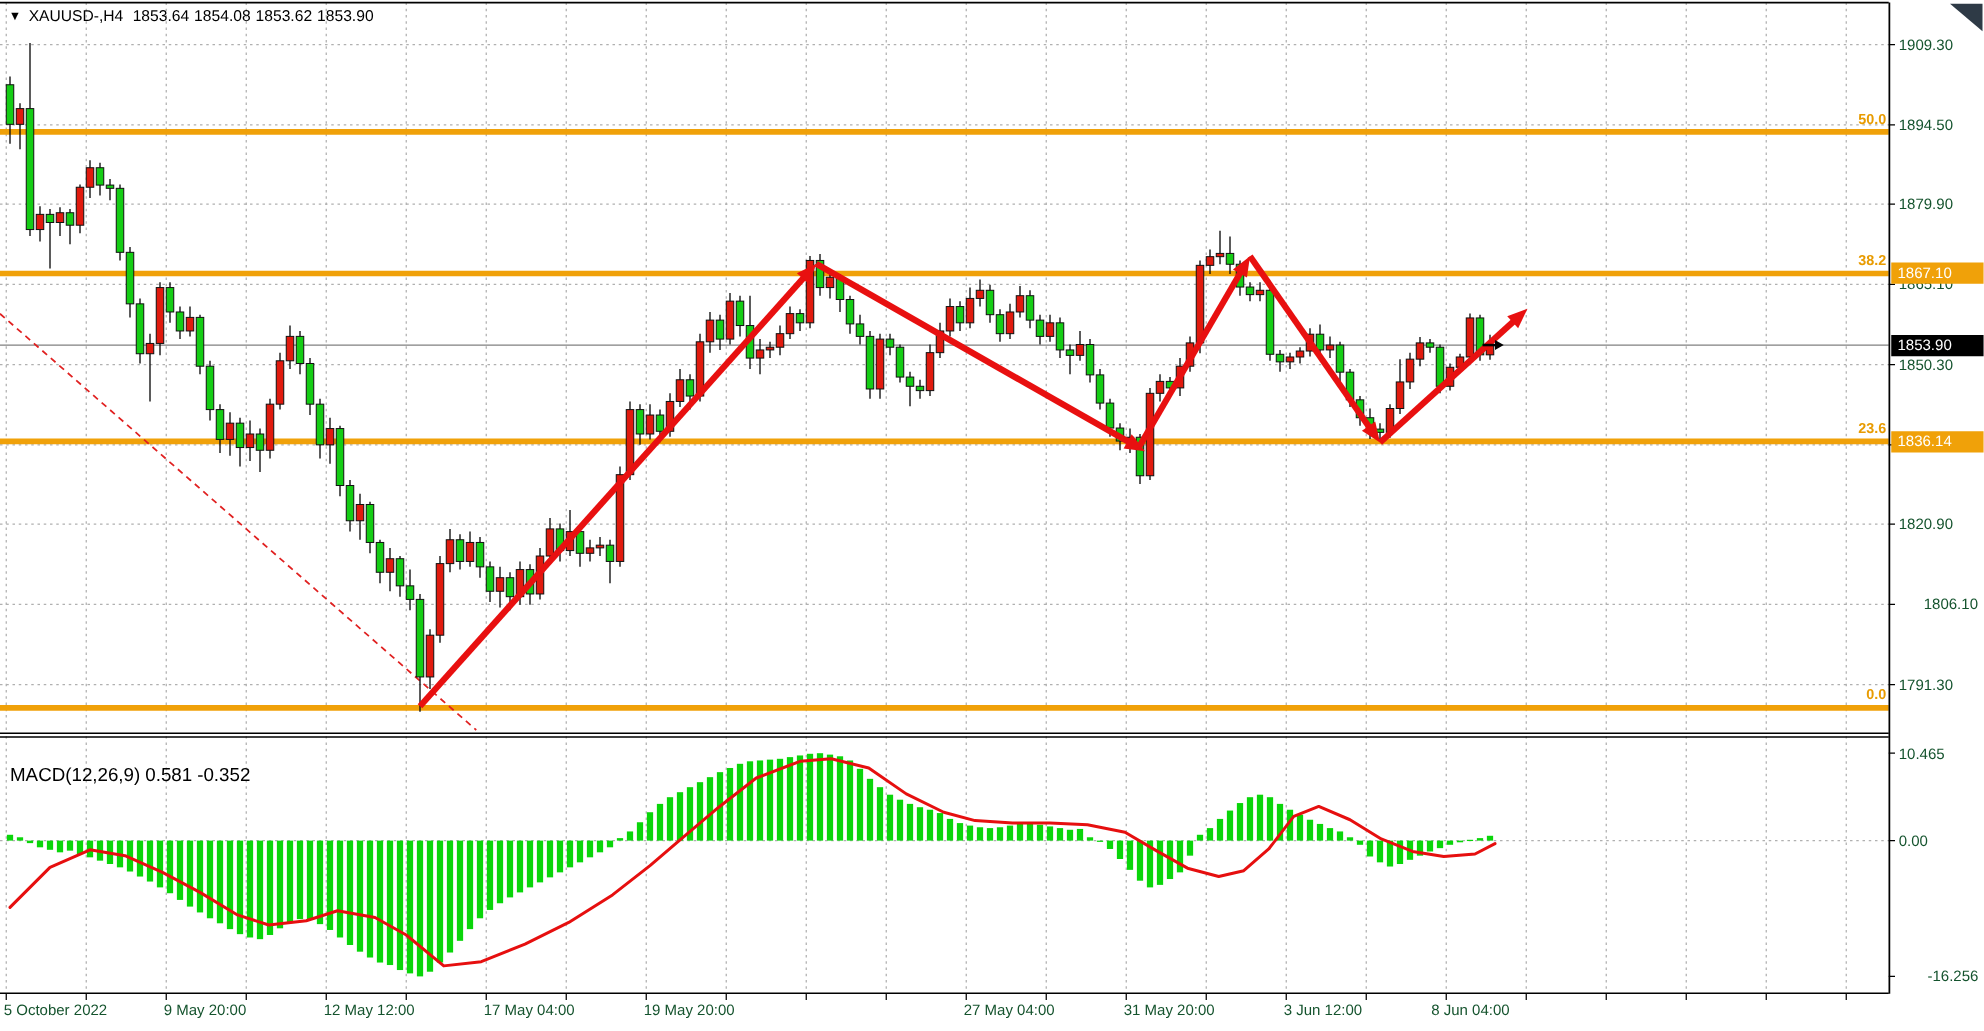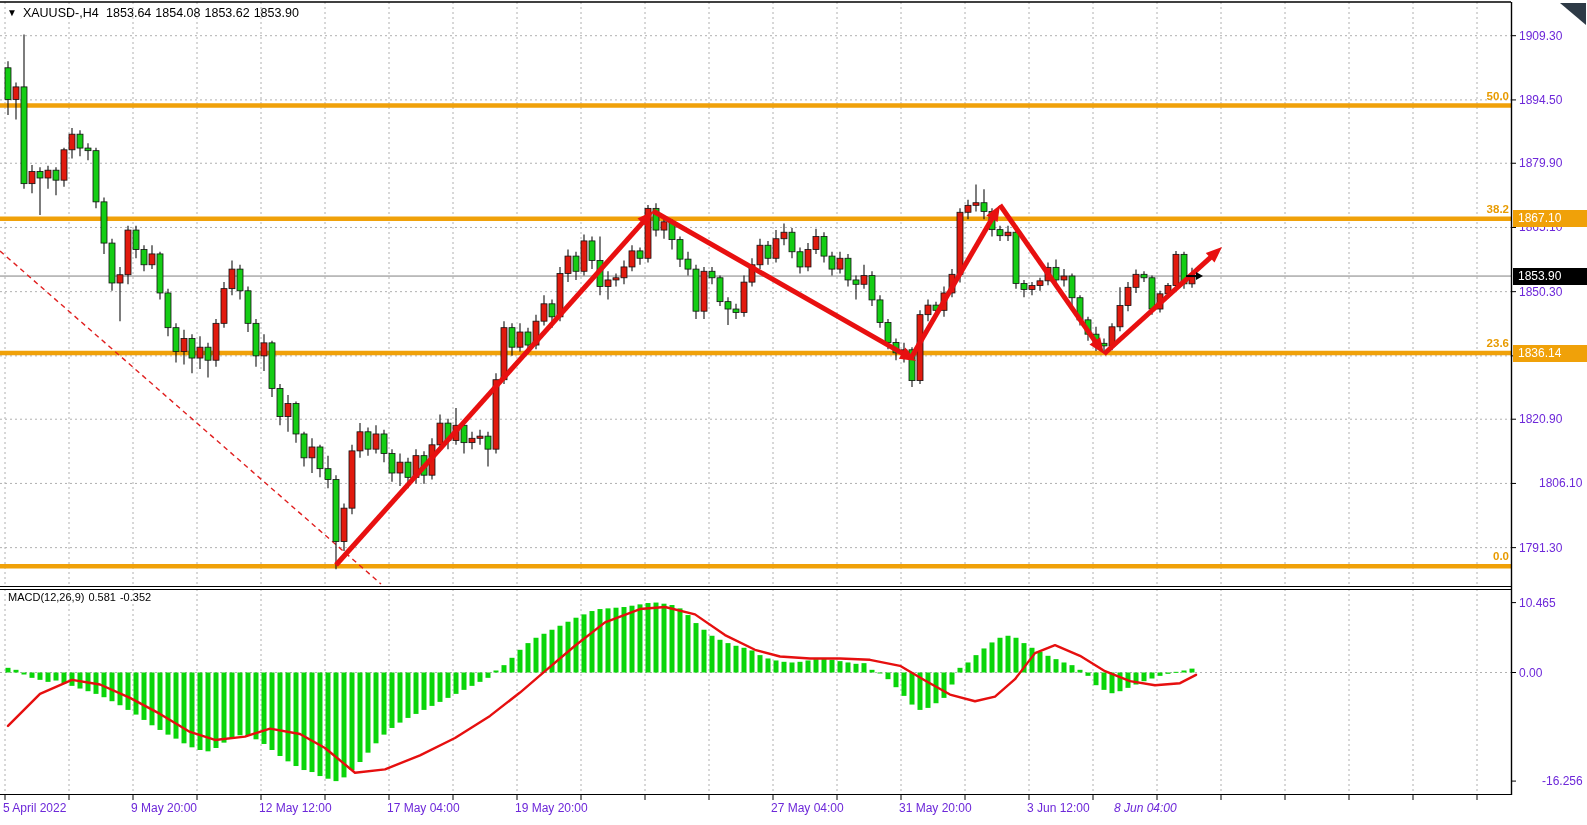--- a/index.html
+++ b/index.html
@@ -2,23 +2,23 @@
 <html><head>
 <meta charset="utf-8">
 <style>
   html,body{margin:0;padding:0;background:#fff;}
   #root{position:relative;width:1587px;height:825px;background:#fff;overflow:hidden;
         font-family:"Liberation Sans",sans-serif;-webkit-user-select:none;user-select:none;}
   #chart-svg{position:absolute;left:0;top:0;}
   .header{position:absolute;left:7px;top:6px;font-size:12.5px;color:#000;white-space:nowrap;}
   .header .tri{font-size:10px;margin-right:6px;position:relative;top:-1px;}
   .header span{margin-right:4px;}
-  .macd-lbl{position:absolute;left:8px;top:591px;font-size:11px;color:#000;white-space:nowrap;}
+  .macd-lbl{position:absolute;left:8px;top:612px;font-size:15px;color:#000;white-space:nowrap;}
   .macd-lbl span{margin-right:4px;}
-  .axis-lbl{position:absolute;font-size:12px;color:#6d28d9;white-space:nowrap;}
+  .axis-lbl{position:absolute;font-size:12px;color:#14532d;white-space:nowrap;}
   .fib-lbl{position:absolute;font-size:11.5px;font-weight:bold;white-space:nowrap;}
   .badge{position:absolute;left:1513px;width:72px;height:17px;font-size:12px;line-height:17px;
          color:#fff;padding-left:5px;white-space:nowrap;}
 </style>
 </head>
 <body>
 
 <div id="root">
   <svg id="chart-svg" width="1587" height="825">
       <rect x="0" y="0" width="1587" height="825" fill="#ffffff"></rect>
@@ -606,30 +606,30 @@
       <div class="axis-lbl" style="left: 1519px; top: 284.666px;">1850.30</div>
       <div class="axis-lbl" style="left: 1519px; top: 348.874px;">1835.50</div>
       <div class="axis-lbl" style="left: 1519px; top: 412.215px;">1820.90</div>
       <div class="axis-lbl" style="left: 1519px; top: 476.423px; margin-left: 20px;">1806.10</div>
       <div class="axis-lbl" style="left: 1519px; top: 540.631px;">1791.30</div>
       <div class="axis-lbl" style="left: 1519px; top: 595.594px;">10.465</div>
       <div class="axis-lbl" style="left: 1519px; top: 665.5px;">0.00</div>
       <div class="axis-lbl" style="left: 1519px; top: 774.09px; margin-left: 23px;">-16.256</div>
     </div>
   <div id="time-axis">
-      <div class="axis-lbl" style="left: 3px; top: 801px;">5 April 2022</div>
+      <div class="axis-lbl" style="left: 3px; top: 801px;">5 October 2022</div>
       <div class="axis-lbl" style="left: 131px; top: 801px;">9 May 20:00</div>
       <div class="axis-lbl" style="left: 259px; top: 801px;">12 May 12:00</div>
       <div class="axis-lbl" style="left: 387px; top: 801px;">17 May 04:00</div>
       <div class="axis-lbl" style="left: 515px; top: 801px;">19 May 20:00</div>
       <div class="axis-lbl" style="left: 643px; top: 846px;">24 May 12:00</div>
       <div class="axis-lbl" style="left: 771px; top: 801px;">27 May 04:00</div>
       <div class="axis-lbl" style="left: 899px; top: 801px;">31 May 20:00</div>
       <div class="axis-lbl" style="left: 1027px; top: 801px;">3 Jun 12:00</div>
-      <div class="axis-lbl" style="left: 1114px; top: 801px; font-style: italic;">8 Jun 04:00</div>
+      <div class="axis-lbl" style="left: 1145px; top: 801px;">8 Jun 04:00</div>
     </div>
   <div id="overlay-labels">
       <div class="fib-lbl" style="top: 89.5482px; color: rgb(232, 155, 0); right: 78px; text-align: left; margin-left: 29px;">50.0</div>
       <div class="fib-lbl" style="top: 202.78px; color: rgb(232, 155, 0); right: 78px; text-align: right;">38.2</div>
       <div class="fib-lbl" style="top: 337.097px; color: rgb(232, 155, 0); right: 78px; text-align: center;">23.6</div>
       <div class="fib-lbl" style="top: 550.286px; color: rgb(232, 155, 0); right: 78px; text-align: left;">0.0</div>
       <div class="badge" style="top: 210.28px; background: rgb(240, 161, 9);">1867.10</div>
       <div class="badge" style="top: 344.597px; background: rgb(240, 161, 9);">1836.14</div>
       <div class="badge" style="top: 267.547px; background: rgb(0, 0, 0);">1853.90</div>
     </div>

